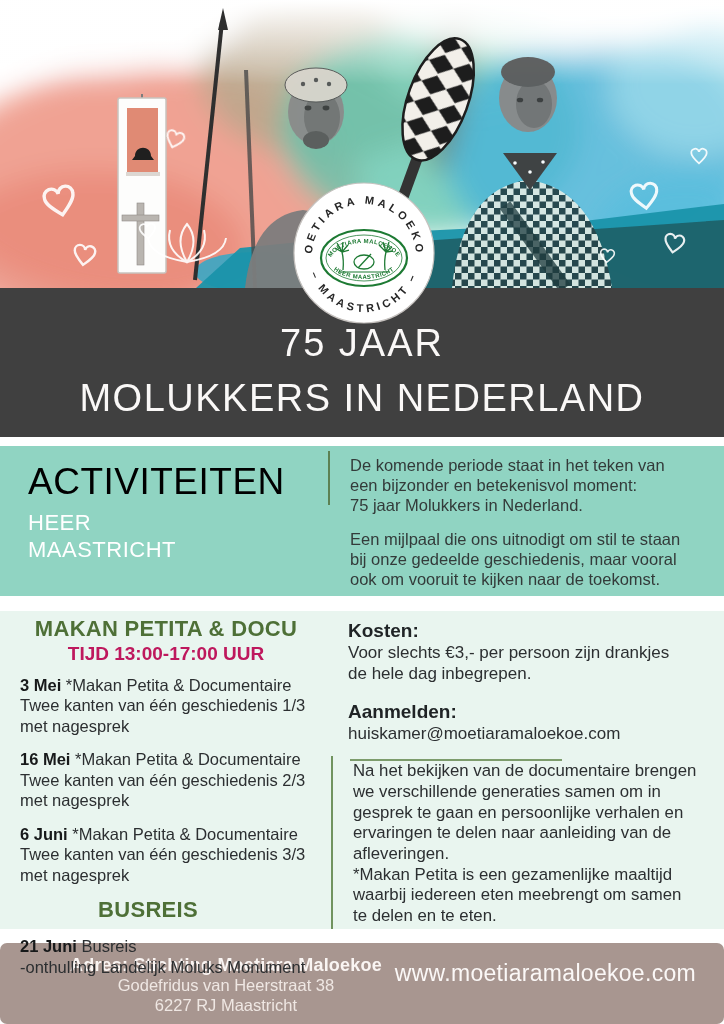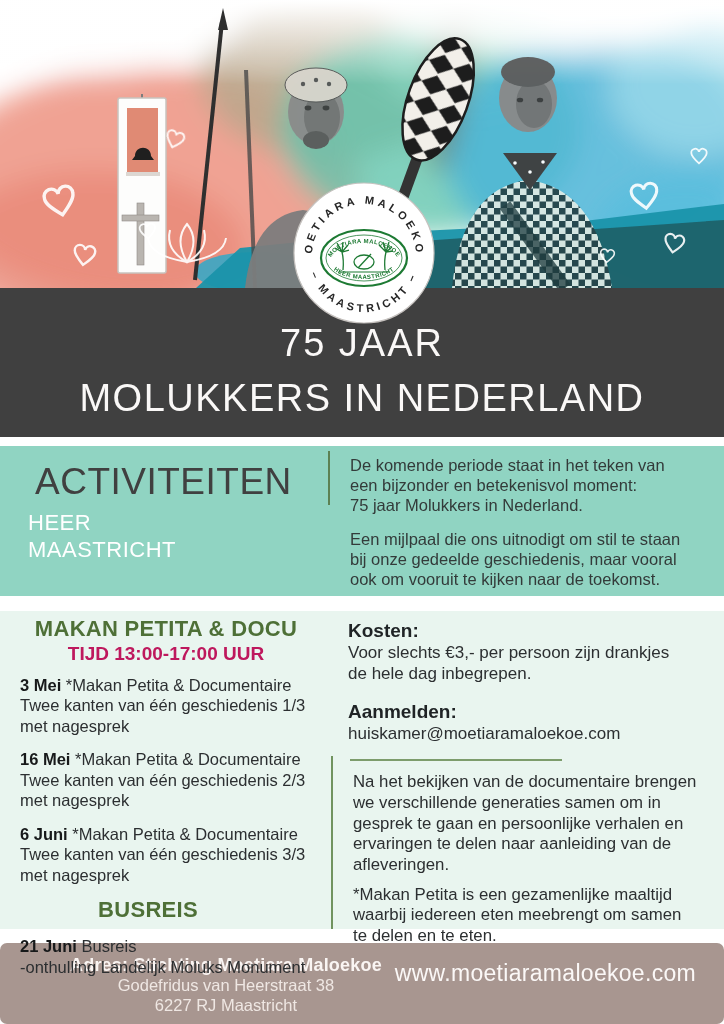--- a/index.html
+++ b/index.html
@@ -67,24 +67,23 @@
     width: 724px;
     height: 150px;
     background: #90d4c2;
     margin-top: 9px;
     display: flex;
   }
   .intro-left { width: 330px; padding: 17px 0 0 28px; }
   .intro-title {
     font-size: 37px;
     font-weight: 400;
-    color: #404040;
+    color: #000000;
     letter-spacing: 0.5px;
     line-height: 1;
-    margin-left: 7px;
   }
   .intro-subtitle {
     margin-top: 10px;
     font-size: 22px;
     font-weight: 500;
     color: #ffffff;
     line-height: 1.22;
     white-space: pre-line;
     letter-spacing: 0.5px;
   }
@@ -157,22 +156,22 @@
   .info-label { font-size: 19px; font-weight: 700; color: #1f2325; }
   .info-text { font-size: 17px; line-height: 1.24; white-space: pre-line; }
   .aanmelden-label { margin-top: 17px; }
   .note-divider {
     width: 212px;
     height: 2px;
     background: #7d9c6c;
     border: none;
     margin: 15px 0 0 2px;
   }
-  .note { margin-top: 11px; padding-left: 5px; font-size: 16.8px; line-height: 1.23; white-space: pre-line; }
-  .note + .note { margin-top: 9px; }
+  .note { padding-left: 5px; font-size: 16.8px; line-height: 1.23; white-space: pre-line; }
+  .note + .note { }
 
   
   .footer {
     width: 724px;
     height: 81px;
     background: #a89690;
     margin-top: 14px;
     display: flex;
     border-radius: 7px;
   }

